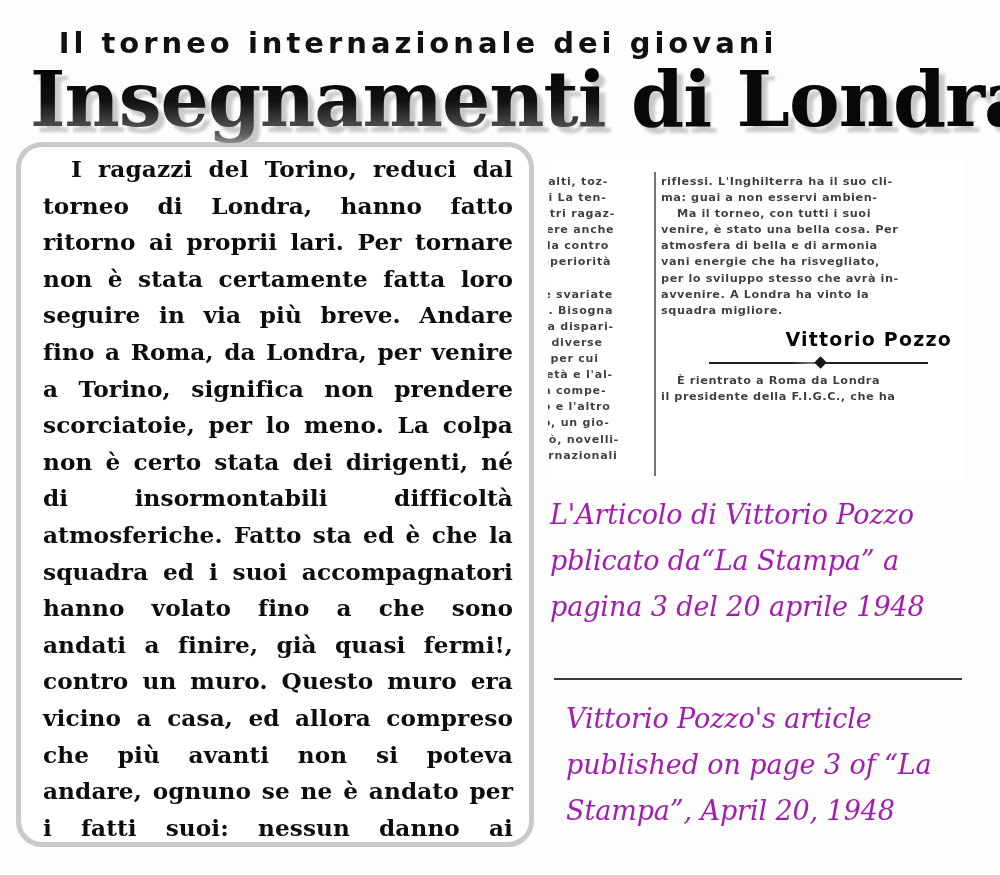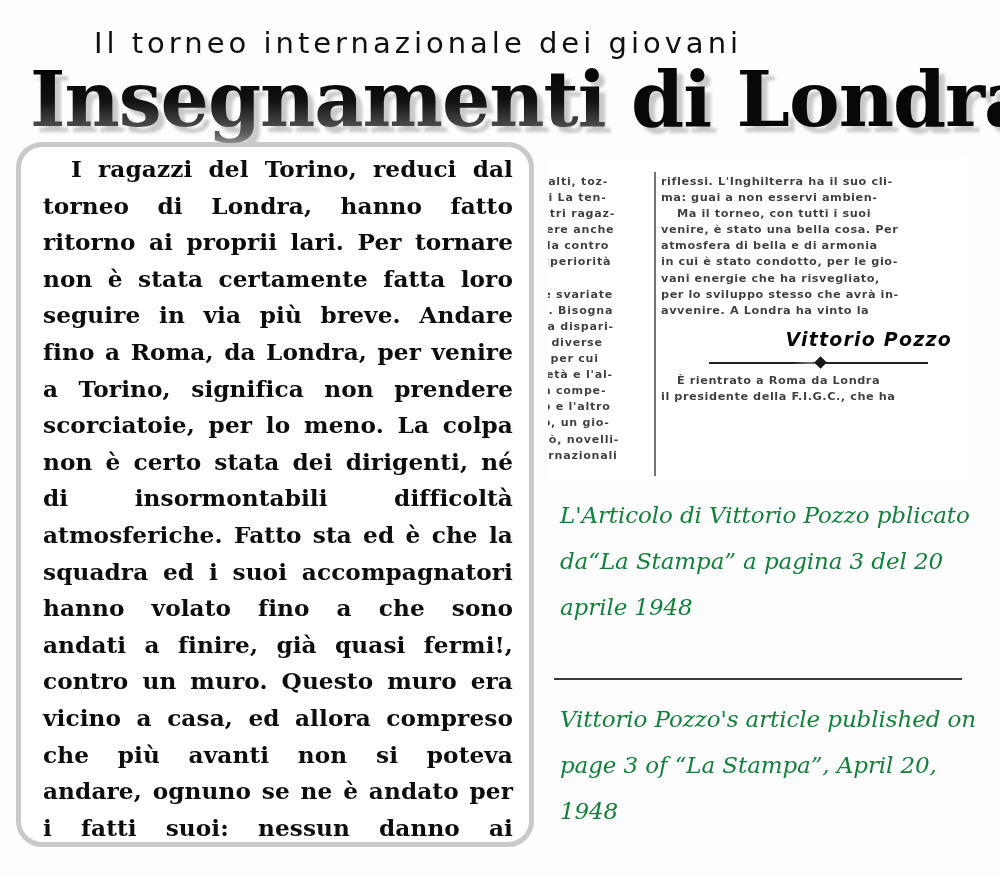--- a/index.html
+++ b/index.html
@@ -17,21 +17,21 @@
   }
 
   
   .kicker {
     position: absolute;
     left: 0;
     top: 26px;
     width: 836px;
     text-align: center;
     font-family: "DejaVu Sans", sans-serif;
-    font-weight: 400;
+    font-weight: 700;
     font-size: 29px;
     letter-spacing: 4.0px;
     color: #111111;
     white-space: nowrap;
   }
 
   
   .headline {
     position: absolute;
     left: 30px;
@@ -164,21 +164,20 @@
   .scan-sign {
     font-family: "DejaVu Sans", sans-serif;
     font-weight: 700;
     font-size: 19px;
     letter-spacing: 1.2px;
     color: #141414;
     text-align: right;
     padding-right: 14px;
     margin-top: 9px;
     filter: blur(0.3px);
-    font-style: italic;
   }
   .scan-divider {
     height: 13px;
     margin: 6px 38px 4px 48px;
     position: relative;
   }
   .scan-divider::before {
     content: "";
     position: absolute;
     left: 0; right: 0; top: 6px;
@@ -192,31 +191,31 @@
     left: 49%; top: 2px;
     width: 9px; height: 9px;
     background: #222;
     transform: rotate(45deg);
     filter: blur(0.4px);
   }
 
   
   .caption {
     position: absolute;
-    left: 12px;
+    left: 2px;
     width: 420px;
     font-family: "DejaVu Serif", serif;
     font-style: italic;
-    font-size: 23px;
+    font-size: 27px;
     line-height: 46px;
-    color: #15803d;
+    color: #a21caf;
     letter-spacing: -0.1px;
   }
   .caption-it { top: 342px; }
-  .caption-en { top: 546px; }
+  .caption-en { top: 546px; margin-left: 16px; }
   .cap-rule {
     position: absolute;
     left: 6px;
     top: 528px;
     width: 408px;
     height: 0;
     border-top: 2px solid #3a3a3a;
   }
 </style>
 </head>
@@ -261,24 +260,24 @@
           <div class="scan-line">rnò, novelli-</div>
           <div class="scan-line">ternazionali</div>
         </div>
       <div class="clip-rule"></div>
       <div class="clip-col-right">
           <div class="scan-line">riflessi. L'Inghilterra ha il suo cli-</div>
           <div class="scan-line">ma: guai a non esservi ambien-</div>
           <div class="scan-line scan-indent">Ma il torneo, con tutti i suoi</div>
           <div class="scan-line">venire, è stato una bella cosa. Per</div>
           <div class="scan-line">atmosfera di bella e di armonia</div>
-          <div class="scan-line">in cui è stato condotto, per le gio-</div>
           <div class="scan-line">vani energie che ha risvegliato,</div>
           <div class="scan-line">per lo sviluppo stesso che avrà in-</div>
           <div class="scan-line">avvenire. A Londra ha vinto la</div>
+          <div class="scan-line">squadra migliore.</div>
           <div class="scan-sign">Vittorio Pozzo</div>
           <div class="scan-divider"></div>
           <div class="scan-line scan-indent">È rientrato a Roma da Londra</div>
           <div class="scan-line">il presidente della F.I.G.C., che ha</div>
         </div>
     </div>
   </div>
 
   <div class="caption caption-it">L'Articolo di Vittorio Pozzo pblicato da“La Stampa” a pagina 3 del 20 aprile 1948</div>
 

